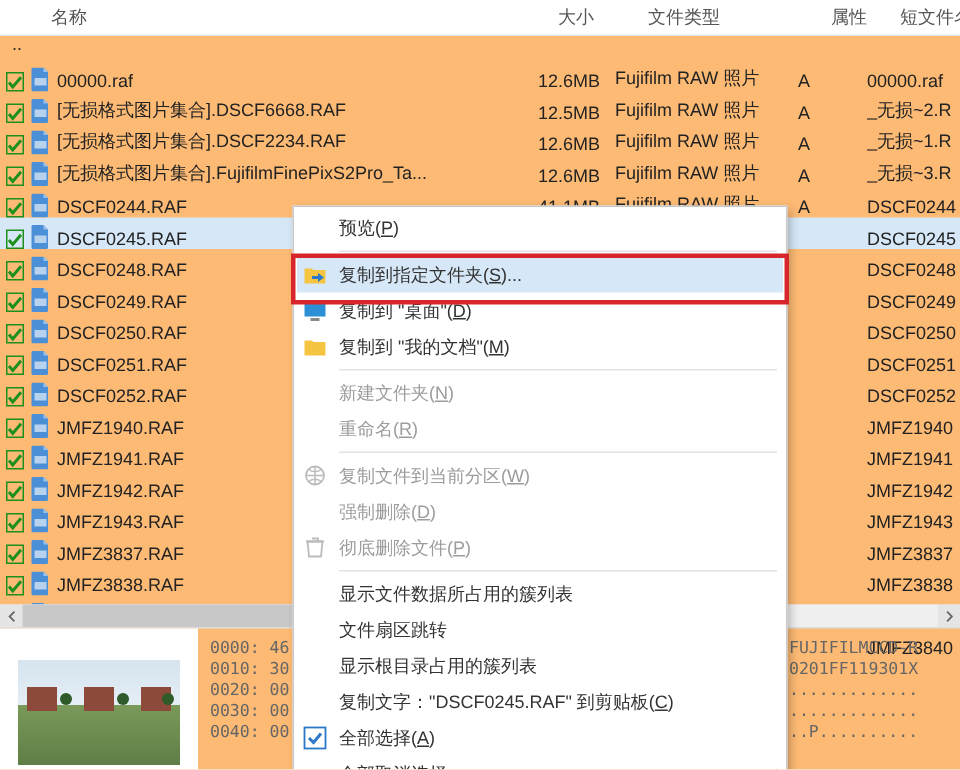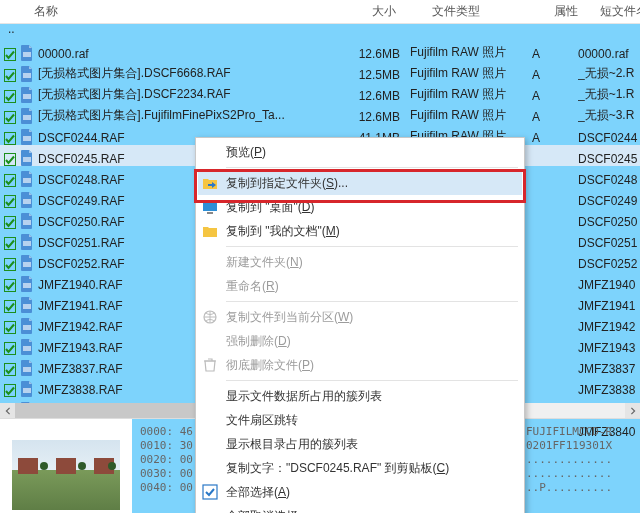--- a/index.html
+++ b/index.html
@@ -1,16 +1,16 @@
 <!DOCTYPE html>
 <html><head>
 <meta charset="utf-8">
 <style>
   html,body{margin:0;padding:0;font-family:"Microsoft YaHei","SimSun",sans-serif;font-size:12px;background:#fff;color:#333;}
-  .wrap{width:640px;height:513px;overflow:hidden;position:relative;background:#7dd3fc;box-sizing:border-box;}
+  .wrap{width:640px;height:513px;overflow:hidden;position:relative;background:#fdba74;box-sizing:border-box;}
   .hdr{display:flex;align-items:center;height:24px;border-bottom:1px solid #e5e5e5;padding-left:4px;box-sizing:border-box;background:#fff;}
   .hdr .col{color:#555;font-size:12px;overflow:hidden;white-space:nowrap;}
   .hdr .name{flex:0 0 338px;padding-left:30px;}
   .hdr .size{flex:0 0 60px;text-align:left;}
   .hdr .type{flex:0 0 122px;}
   .hdr .attr{flex:0 0 46px;}
   .hdr .short{flex:0 0 60px;}
   .rows{}
   .row{display:flex;align-items:flex-end;height:21px;padding-left:4px;box-sizing:border-box;}
   .chk{width:13px;height:13px;border:1px solid #1c8f1c;display:flex;align-items:center;justify-content:center;margin-right:4px;box-sizing:border-box;}

